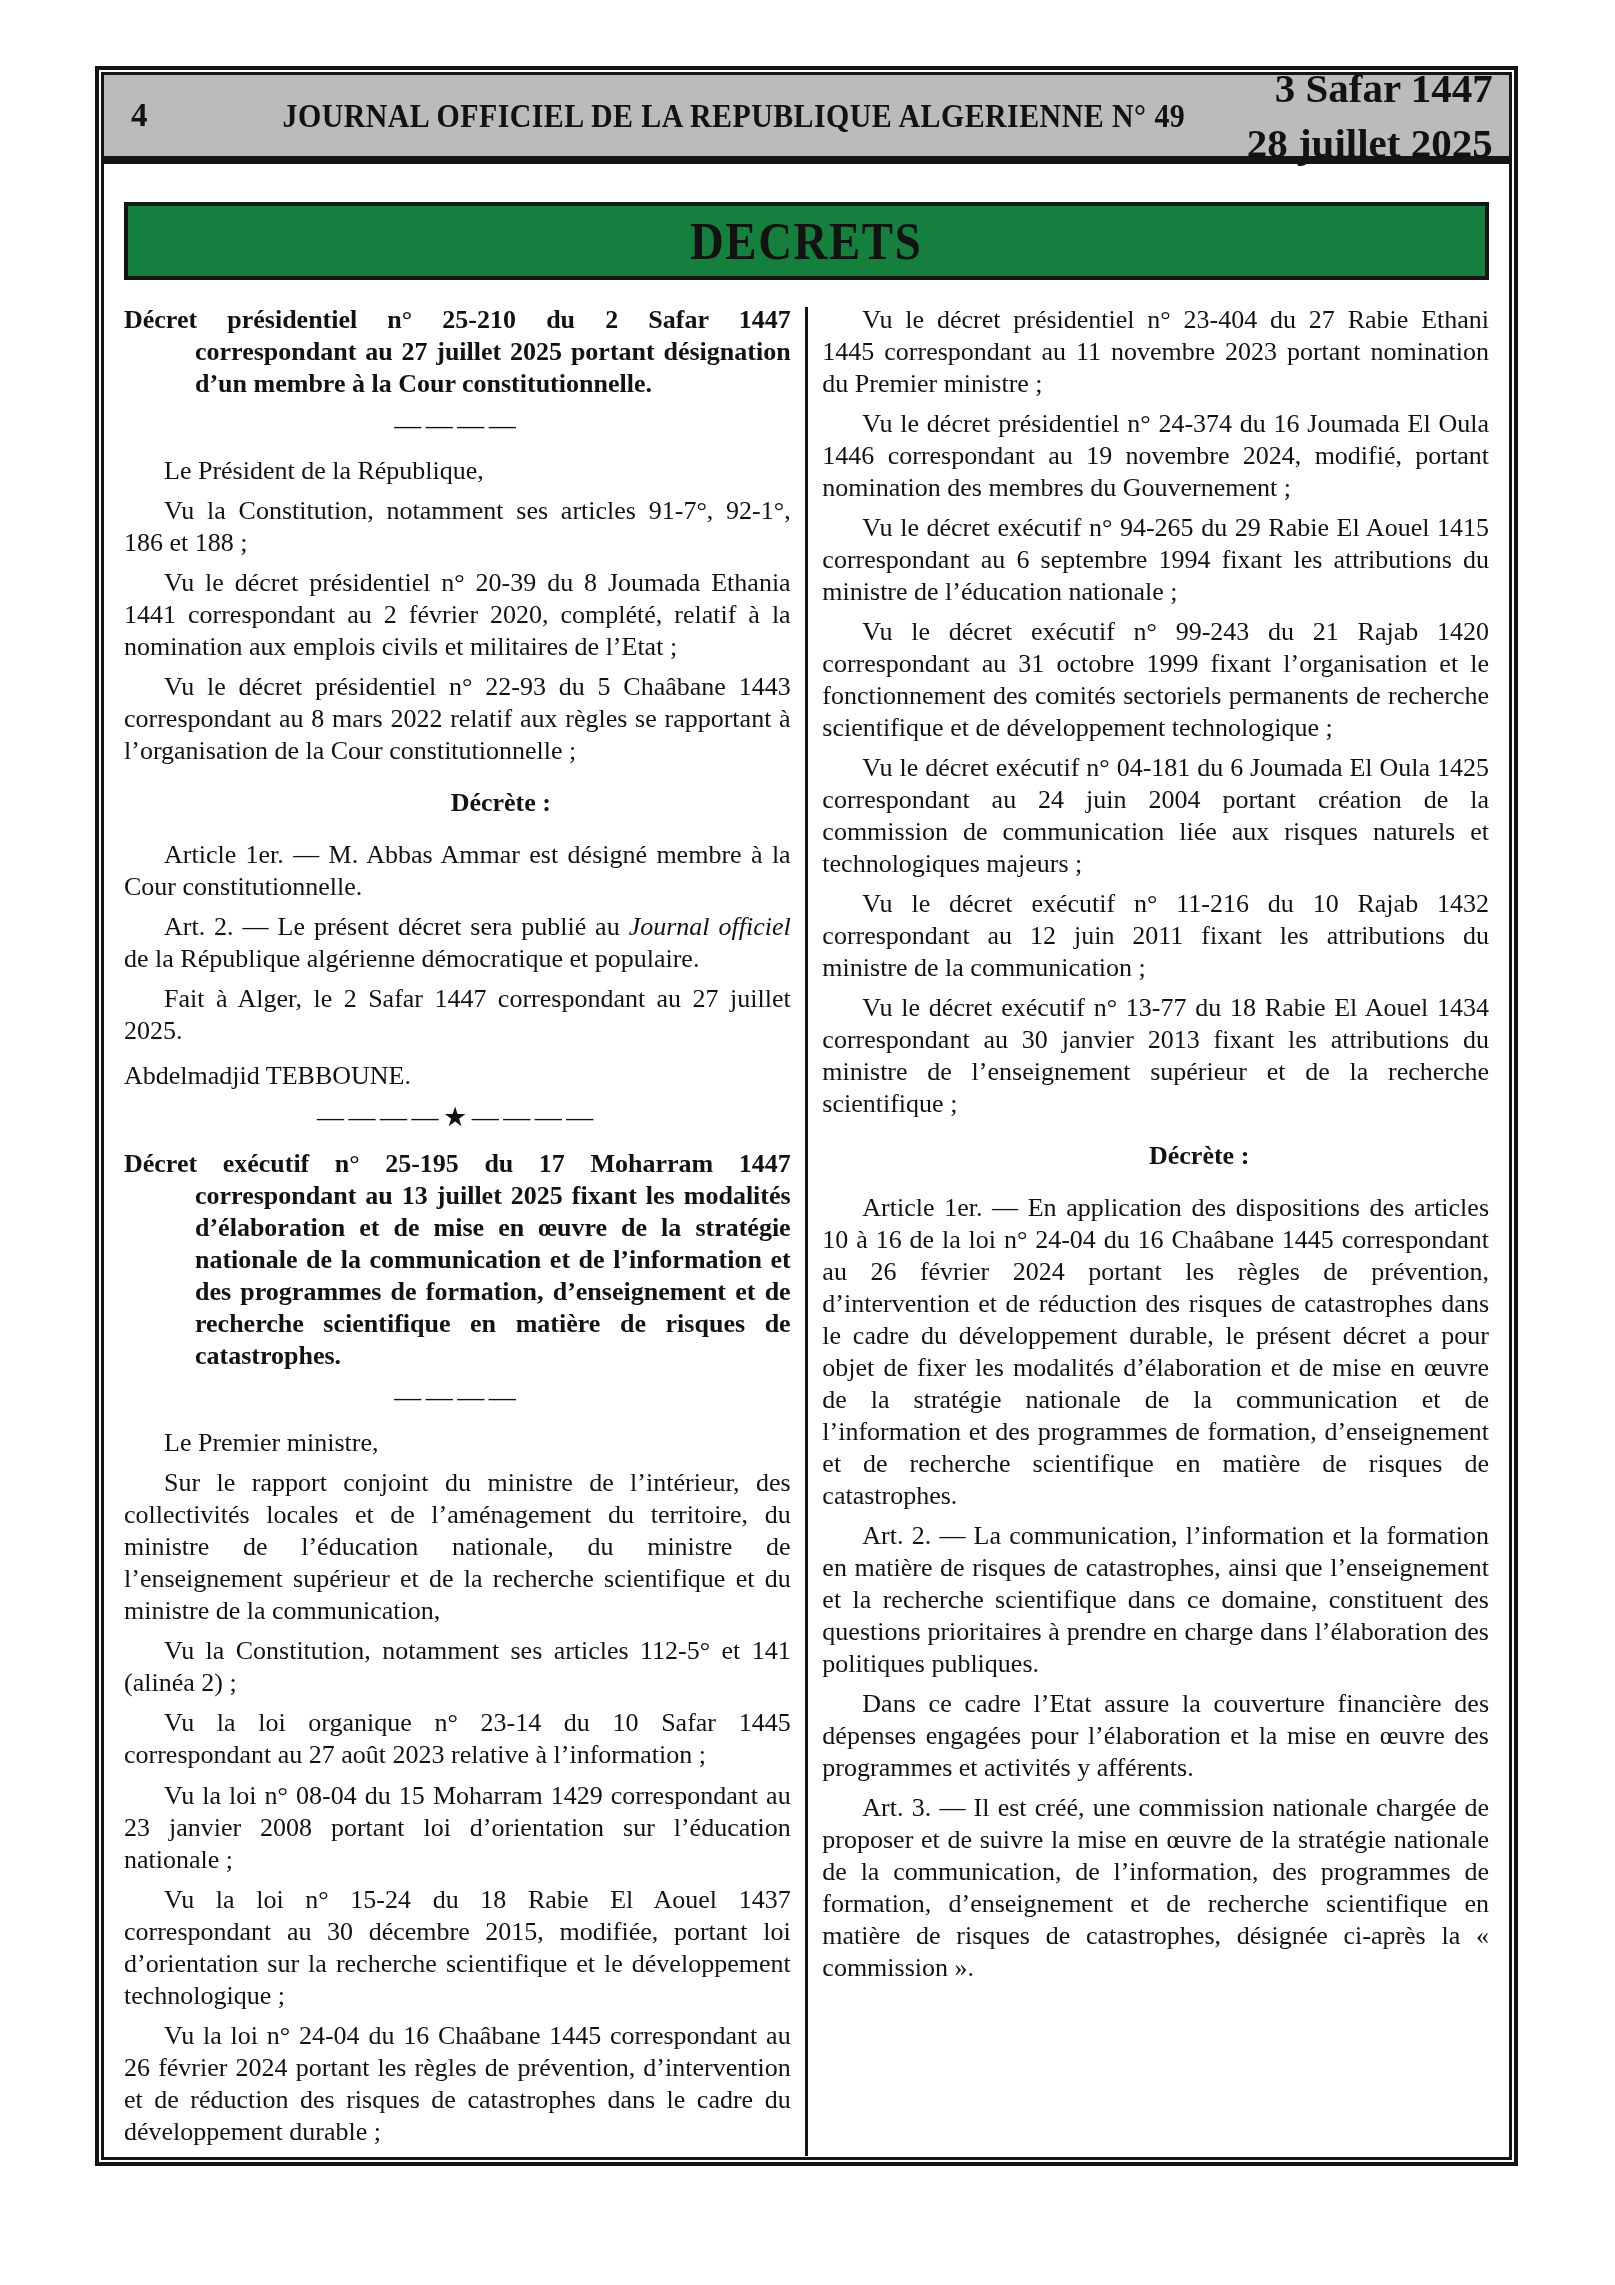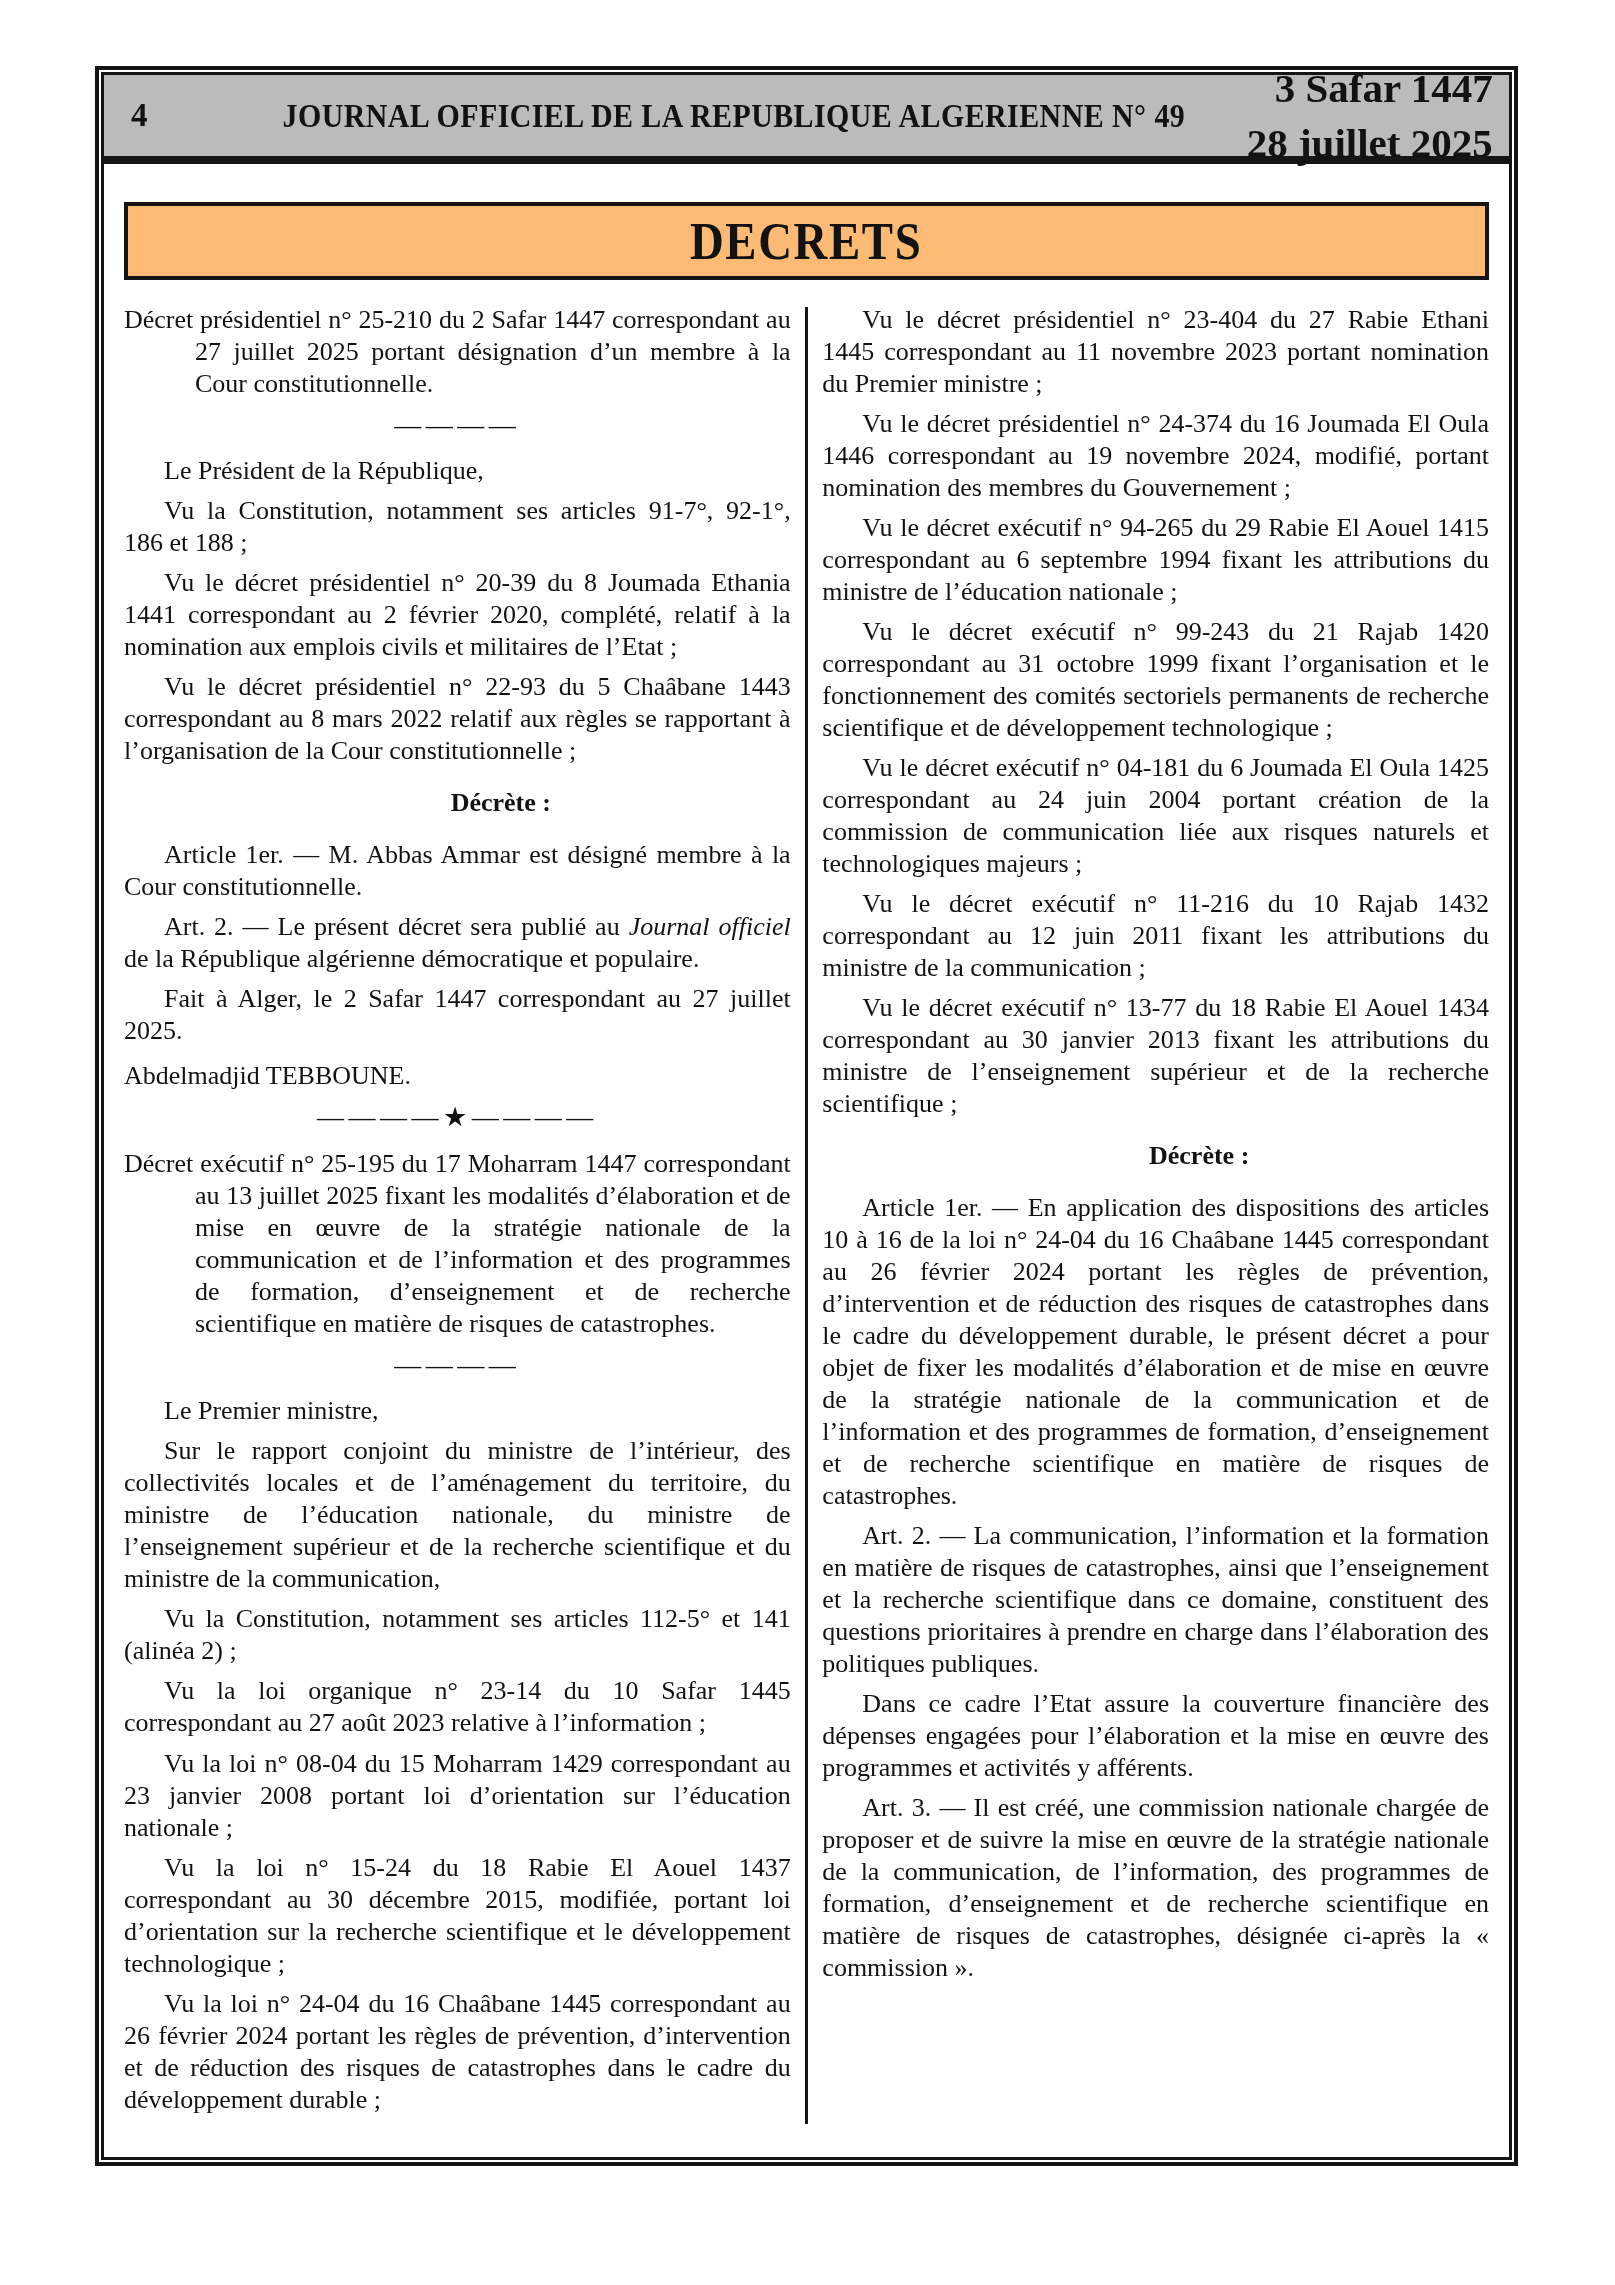--- a/index.html
+++ b/index.html
@@ -26,40 +26,40 @@
     flex:1;text-align:center;font-weight:bold;font-size:34px;
     white-space:nowrap;transform:scaleX(.88);transform-origin:center;
     letter-spacing:0.5px;
   }
   .dates{
     padding-right:16.3px;text-align:right;font-weight:bold;font-size:41px;
     line-height:1.32;white-space:nowrap;
   }
   
   .banner{
-    margin:38px 20px 0;height:78px;background:#fdba74;
+    margin:38px 20px 0;height:78px;background:#15803d;
     border:4.5px solid #151515;box-sizing:border-box;
     display:flex;align-items:center;justify-content:center;
   }
   .banner-text{
     font-weight:bold;font-size:52px;letter-spacing:1.8px;
     transform:scaleX(.9);transform-origin:center;
   }
   
   .columns{
     margin:23.5px 20px 0;display:flex;align-items:stretch;
   }
   .col{
     flex:1;font-size:26px;line-height:32px;text-align:justify;
     min-width:0;
   }
   .divider{width:2.7px;background:#151515;margin:3.6px 14.5px 0;}
   .col p{margin:0 0 8.1px;text-indent:40px;}
   .title{
-    font-weight:normal;text-indent:-71px !important;padding-left:71px;
+    font-weight:bold;text-indent:-71px !important;padding-left:71px;
     margin-bottom:9px !important;
   }
   .sep{
     text-align:center;text-indent:0;margin:9px 0 14.5px;
     font-size:27px;letter-spacing:4.5px;
   }
   .decrete{
     font-weight:bold;text-indent:0 !important;
     margin:20px 0 20px 87px !important;text-align:center;
   }

